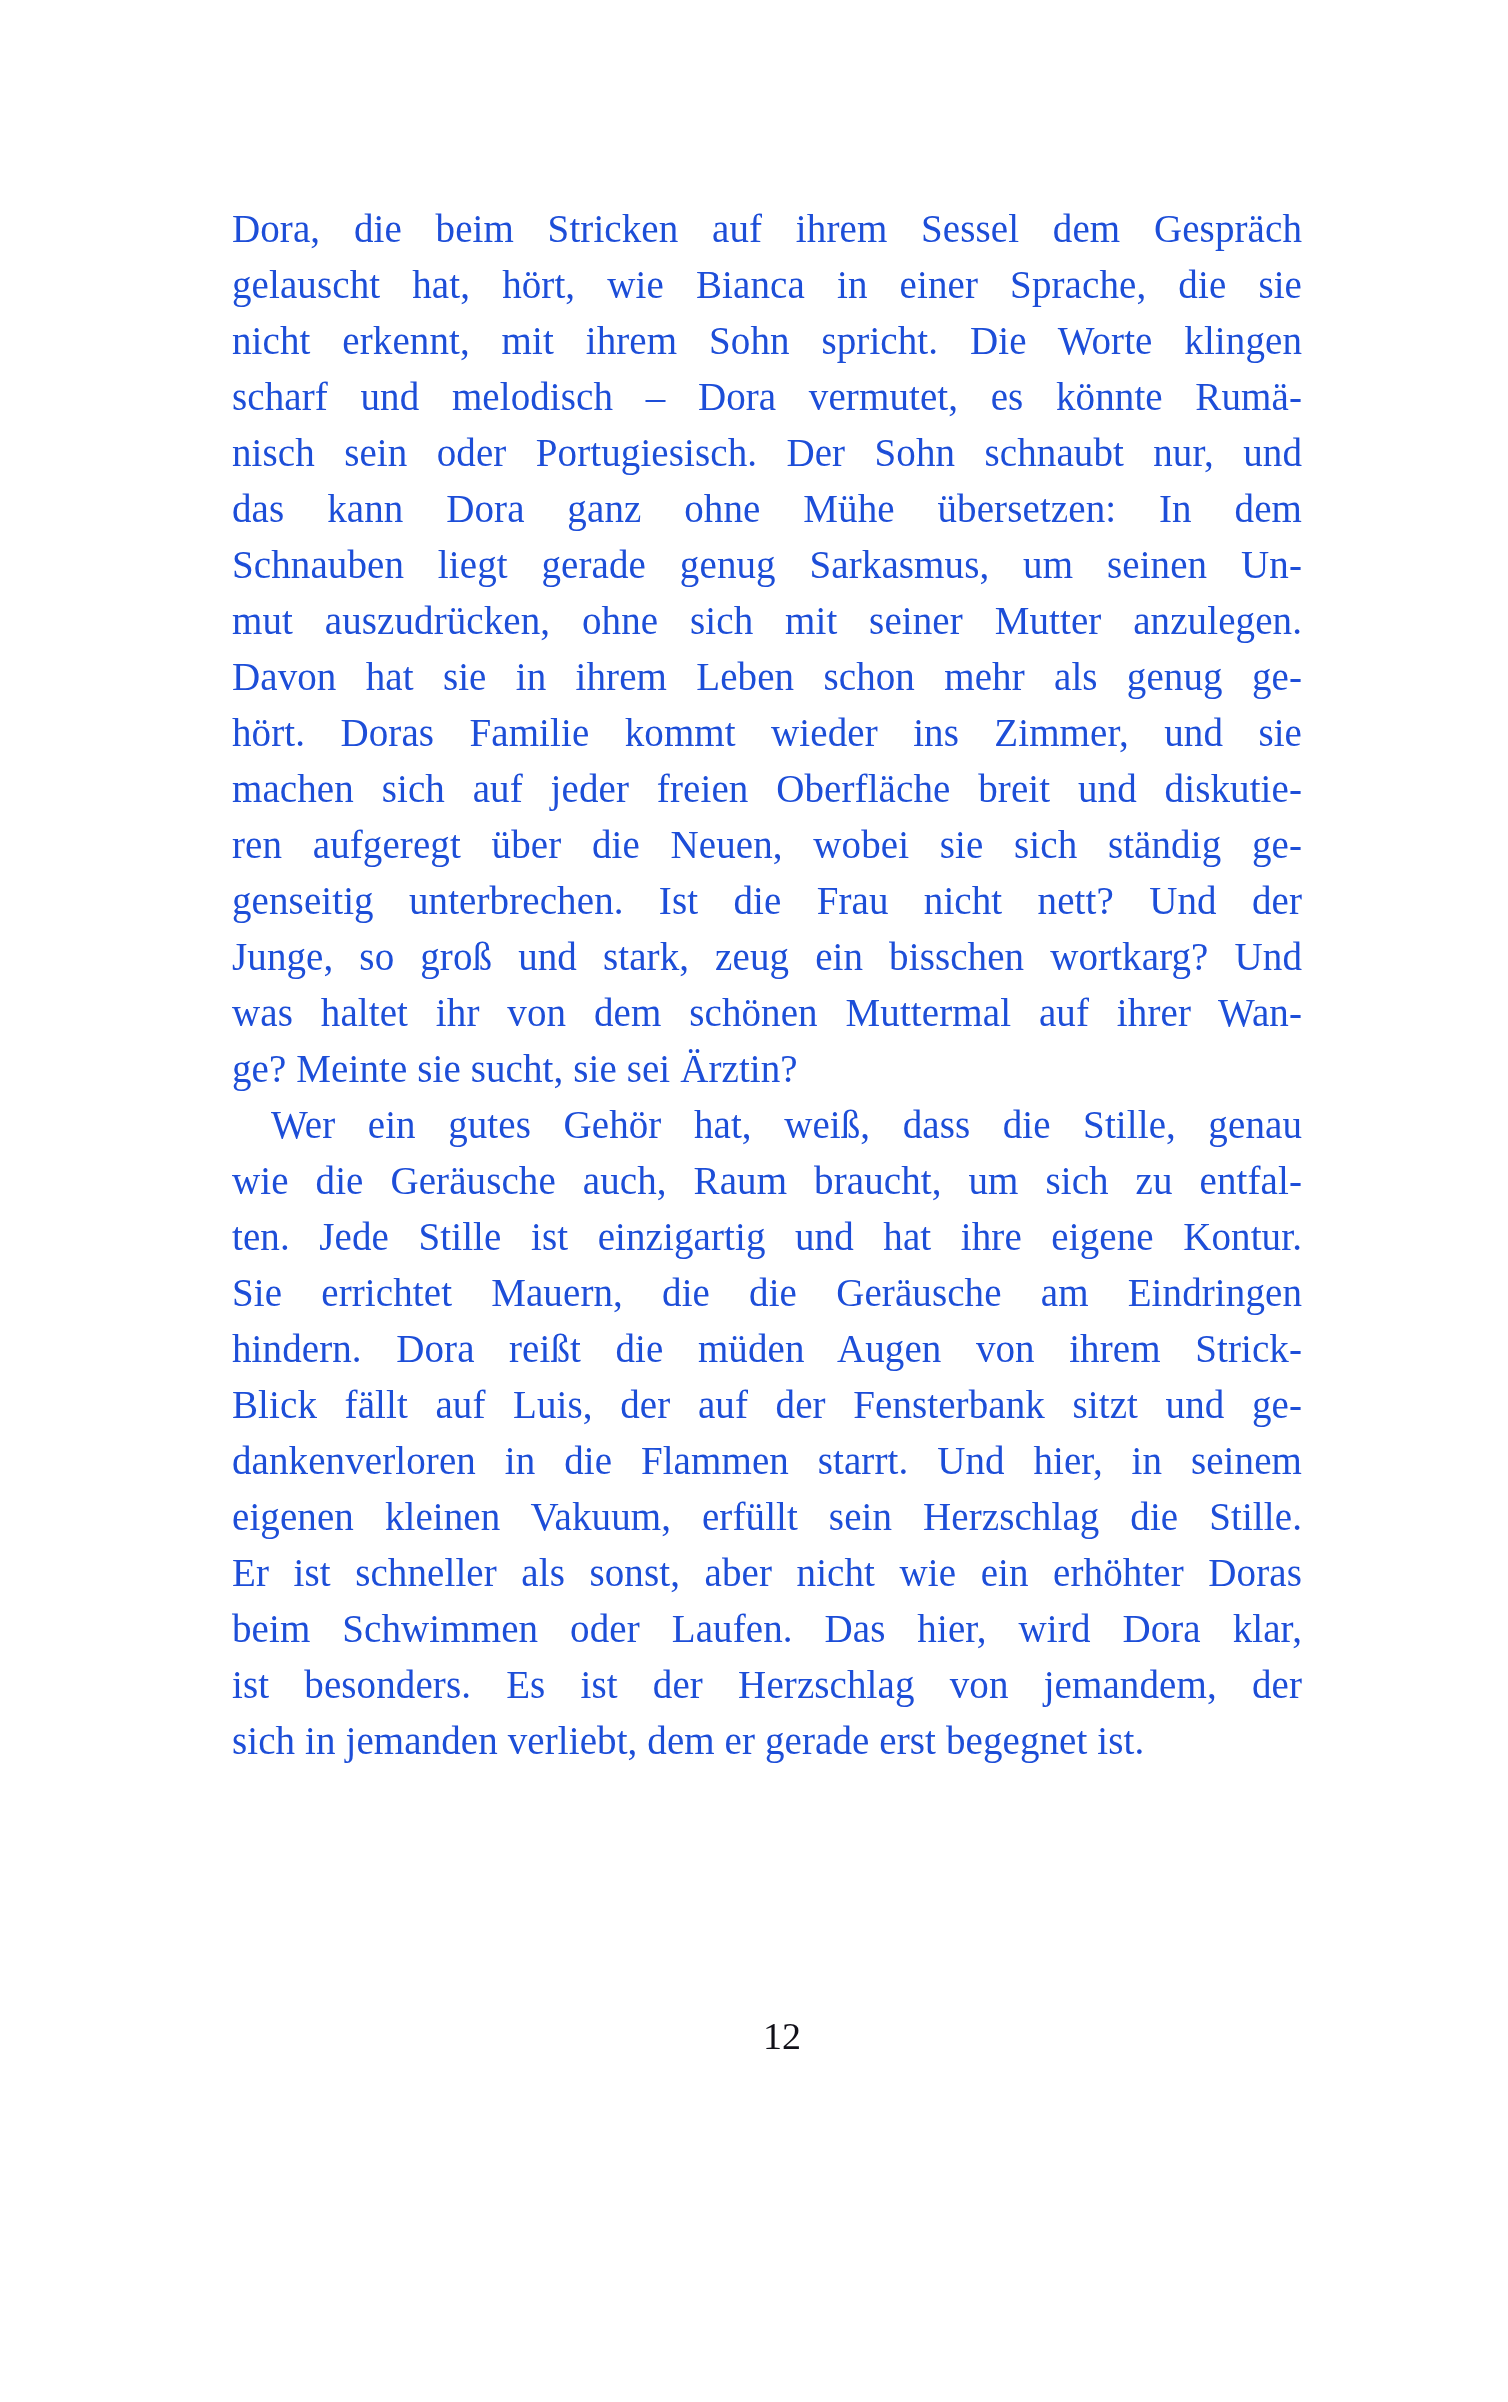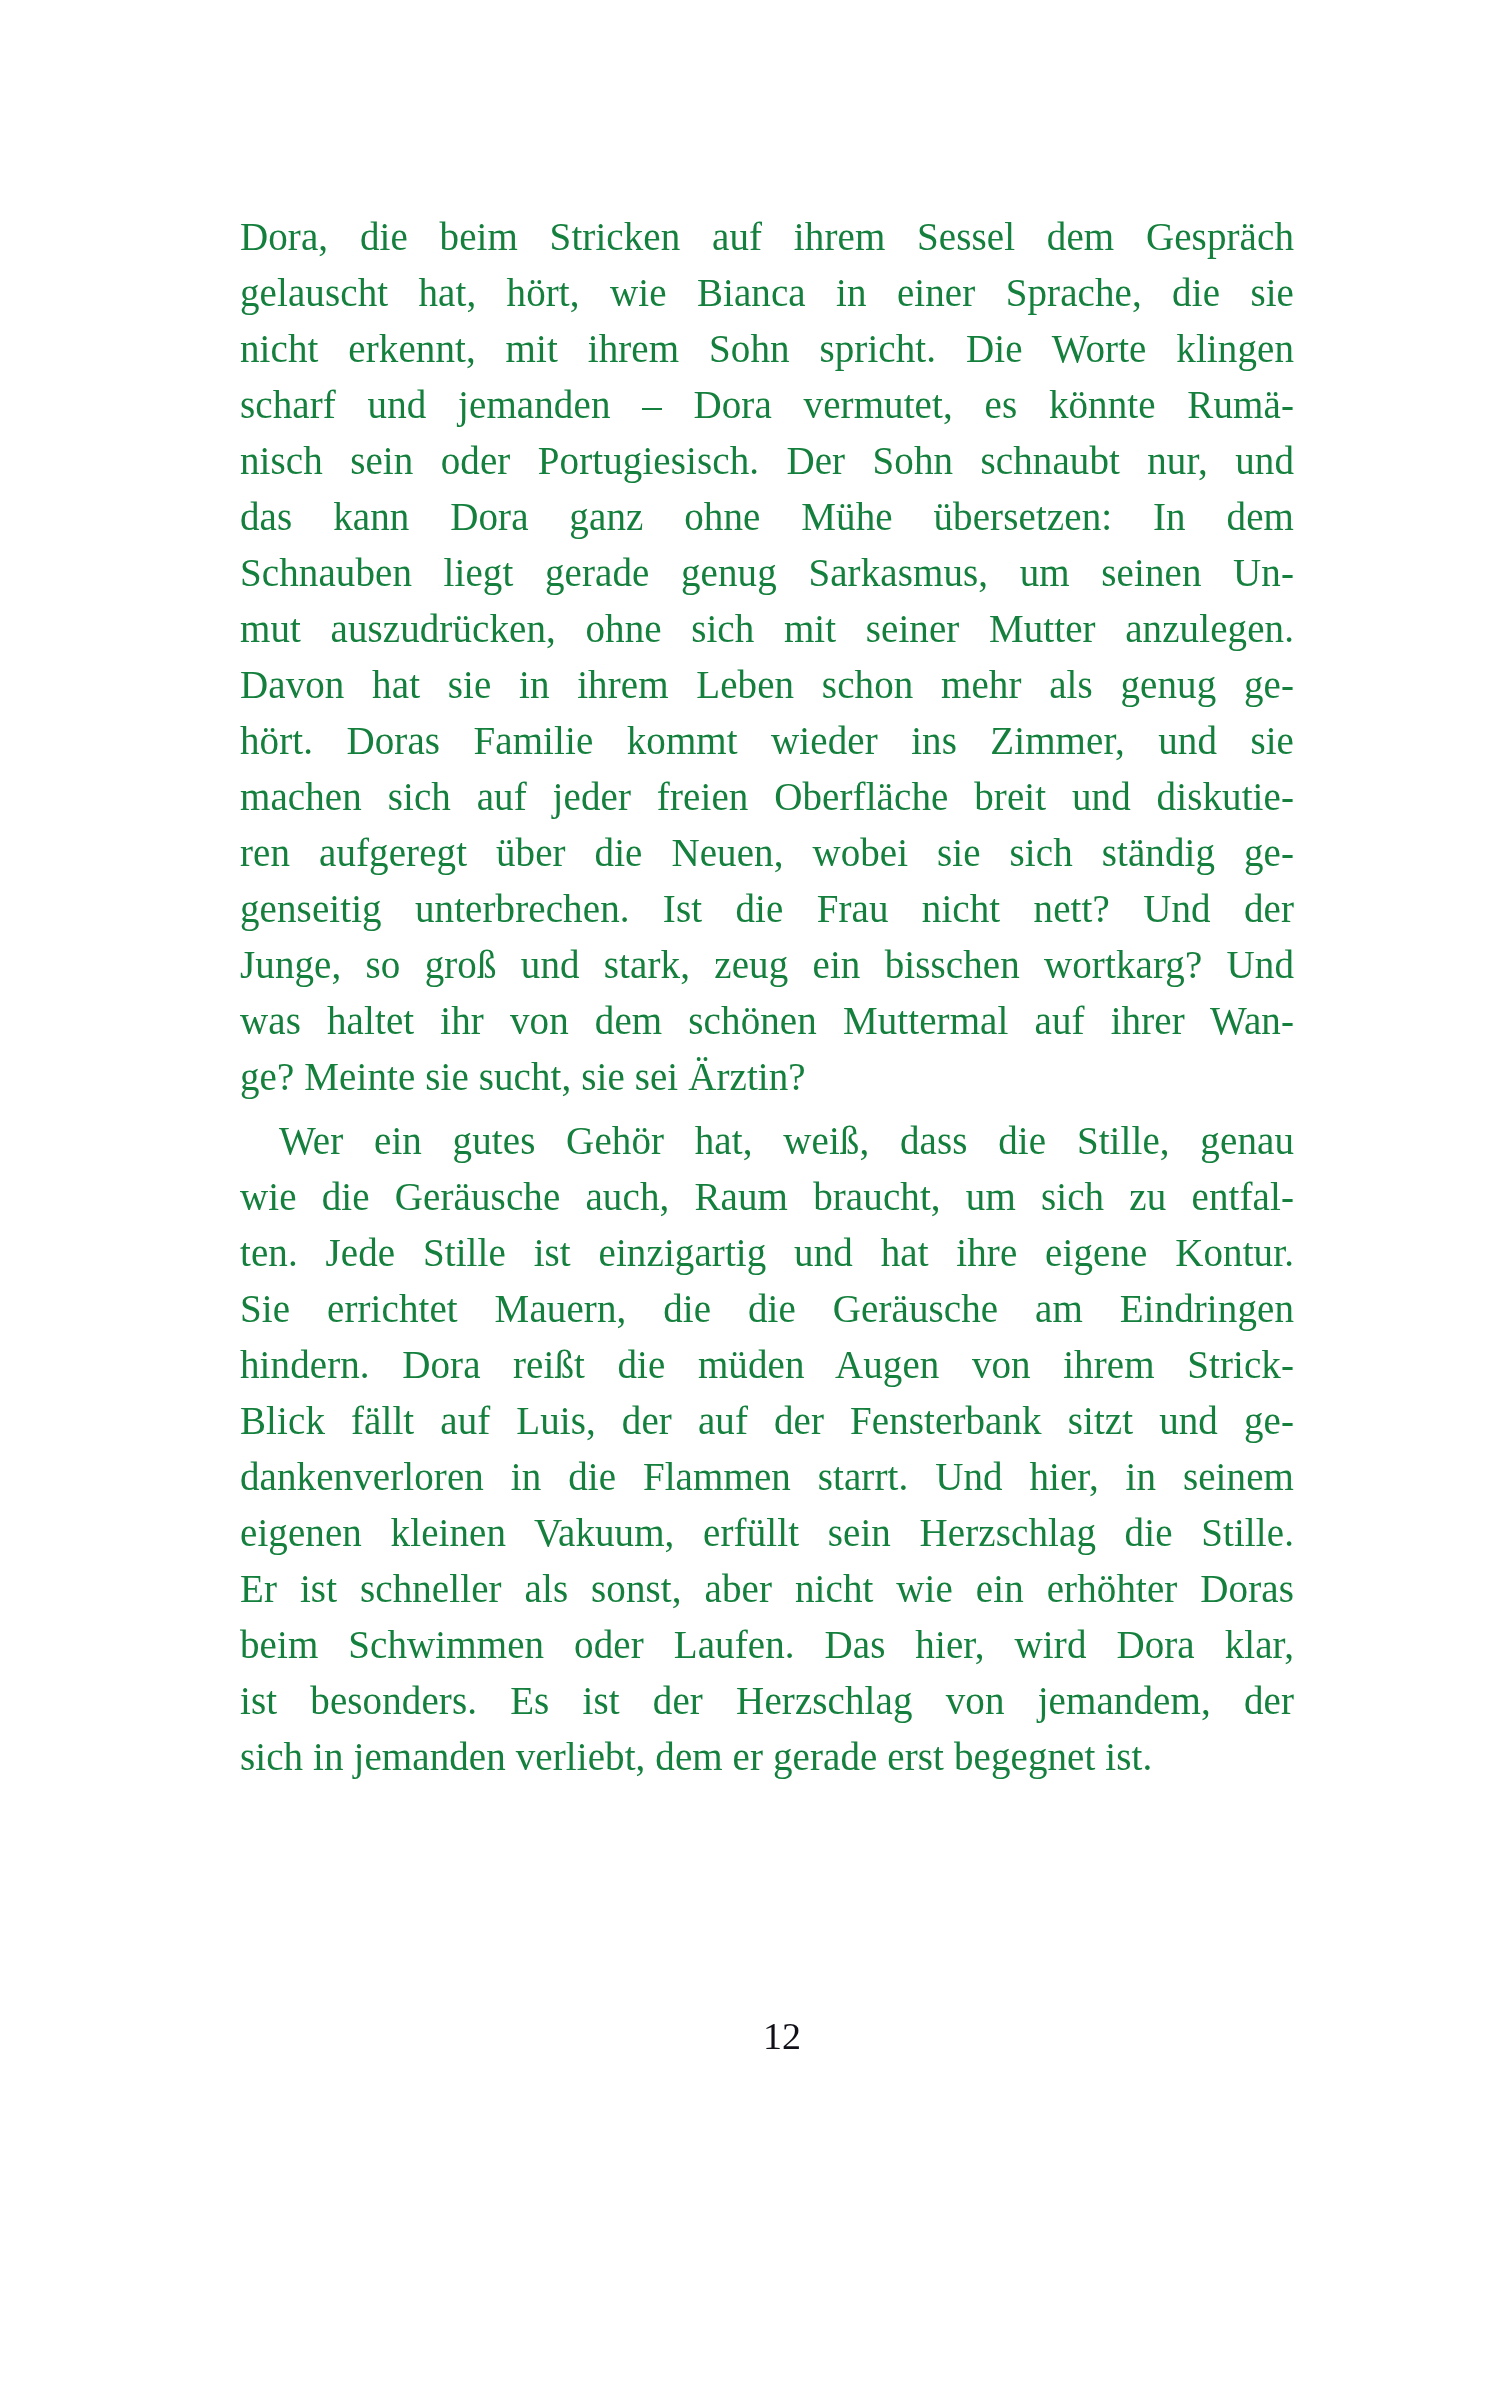--- a/index.html
+++ b/index.html
@@ -23,26 +23,26 @@
   }
 
   .text-block {
     position: absolute;
     left: 232px;
     top: 201px;
     width: 1070px;
   }
 
   .para {
-    margin: 8px;
+    margin: 0;
     font-size: 39px;
     line-height: 56px;
     text-align: justify;
     text-align-last: left;
-    color: #15803d;
+    color: #1d4ed8;
     letter-spacing: 0.1px;
     -webkit-hyphens: none;
     hyphens: none;
     word-spacing: 0px;
   }
 
   
   .line {
     display: block;
     text-align: justify;
@@ -72,21 +72,21 @@
 </head>
 <body>
 
 <div class="page">
 
   <div class="text-block">
     <p class="para">
         <span class="line">Dora, die beim Stricken auf ihrem Sessel dem Gespräch</span>
         <span class="line">gelauscht hat, hört, wie Bianca in einer Sprache, die sie</span>
         <span class="line">nicht erkennt, mit ihrem Sohn spricht. Die Worte klingen</span>
-        <span class="line">scharf und jemanden – Dora vermutet, es könnte Rumä-</span>
+        <span class="line">scharf und melodisch – Dora vermutet, es könnte Rumä-</span>
         <span class="line">nisch sein oder Portugiesisch. Der Sohn schnaubt nur, und</span>
         <span class="line">das kann Dora ganz ohne Mühe übersetzen: In dem</span>
         <span class="line">Schnauben liegt gerade genug Sarkasmus, um seinen Un-</span>
         <span class="line">mut auszudrücken, ohne sich mit seiner Mutter anzulegen.</span>
         <span class="line">Davon hat sie in ihrem Leben schon mehr als genug ge-</span>
         <span class="line">hört. Doras Familie kommt wieder ins Zimmer, und sie</span>
         <span class="line">machen sich auf jeder freien Oberfläche breit und diskutie-</span>
         <span class="line">ren aufgeregt über die Neuen, wobei sie sich ständig ge-</span>
         <span class="line">genseitig unterbrechen. Ist die Frau nicht nett? Und der</span>
         <span class="line">Junge, so groß und stark, zeug ein bisschen wortkarg? Und</span>

